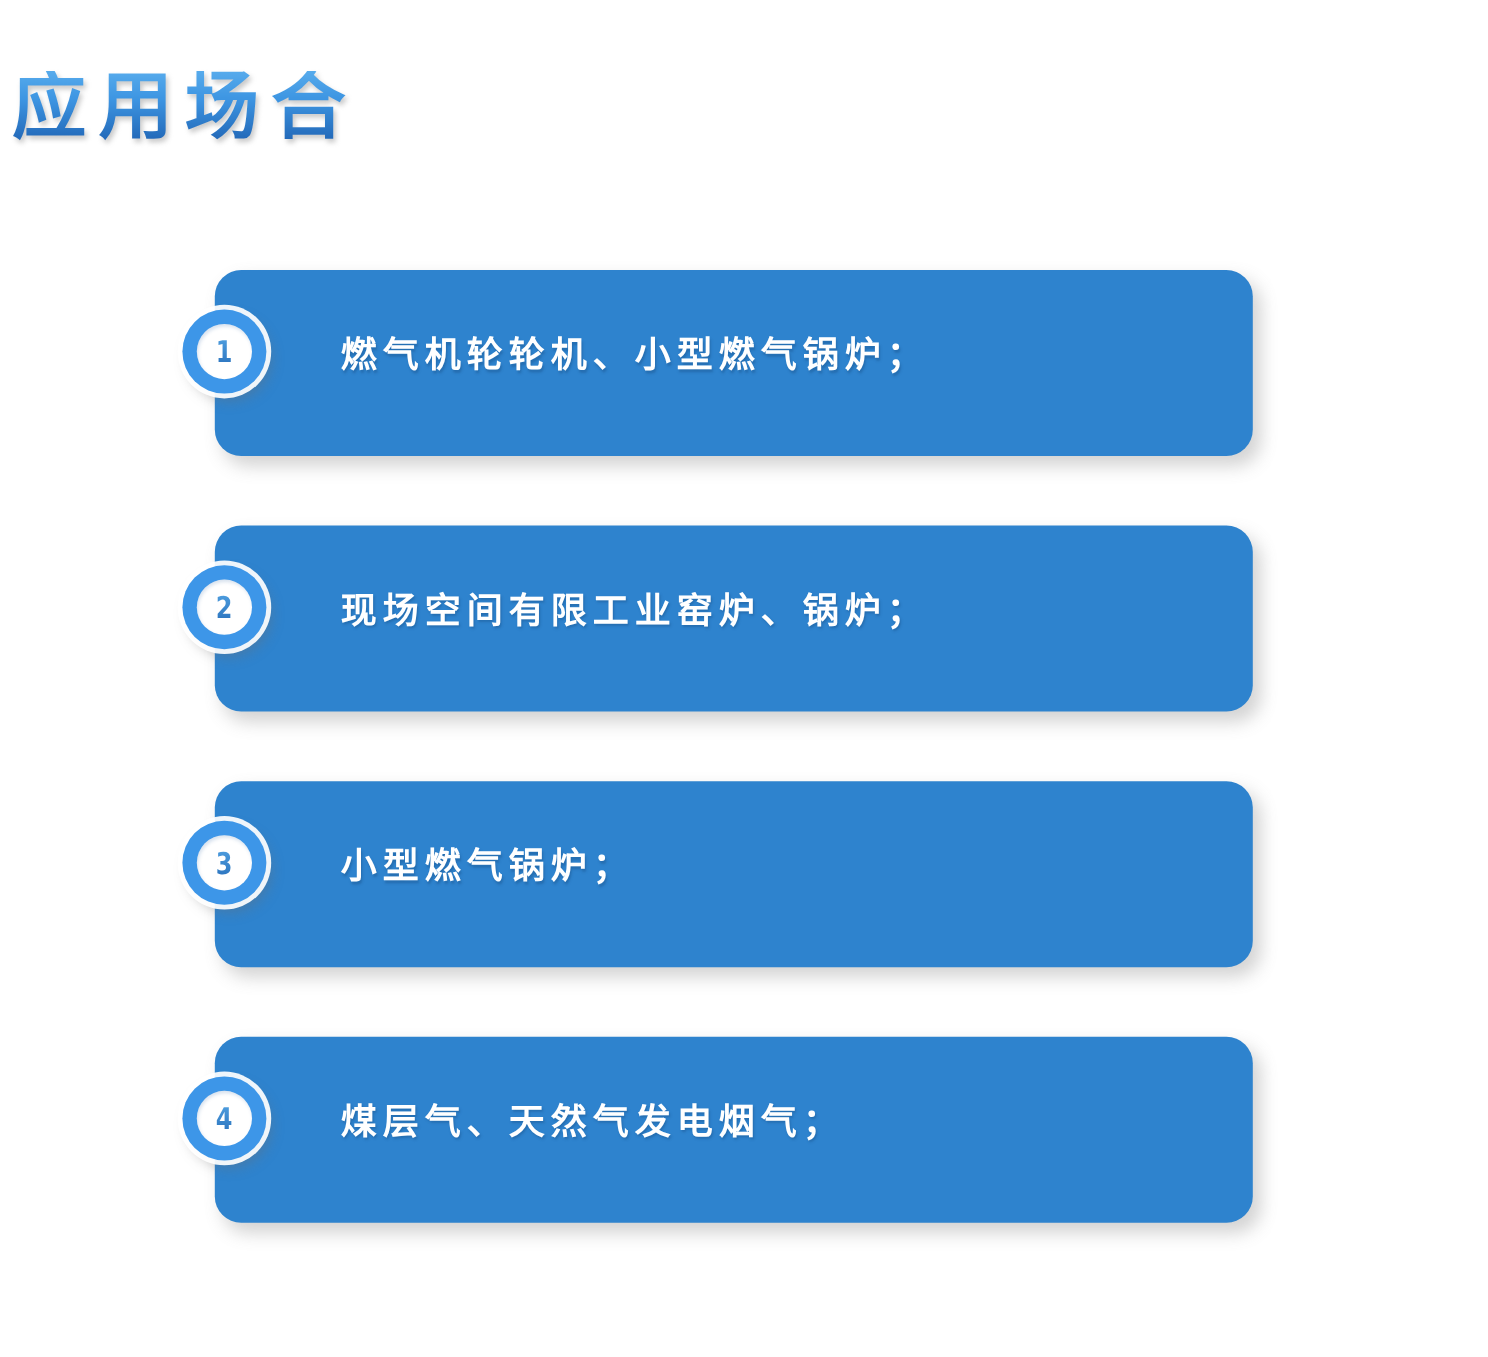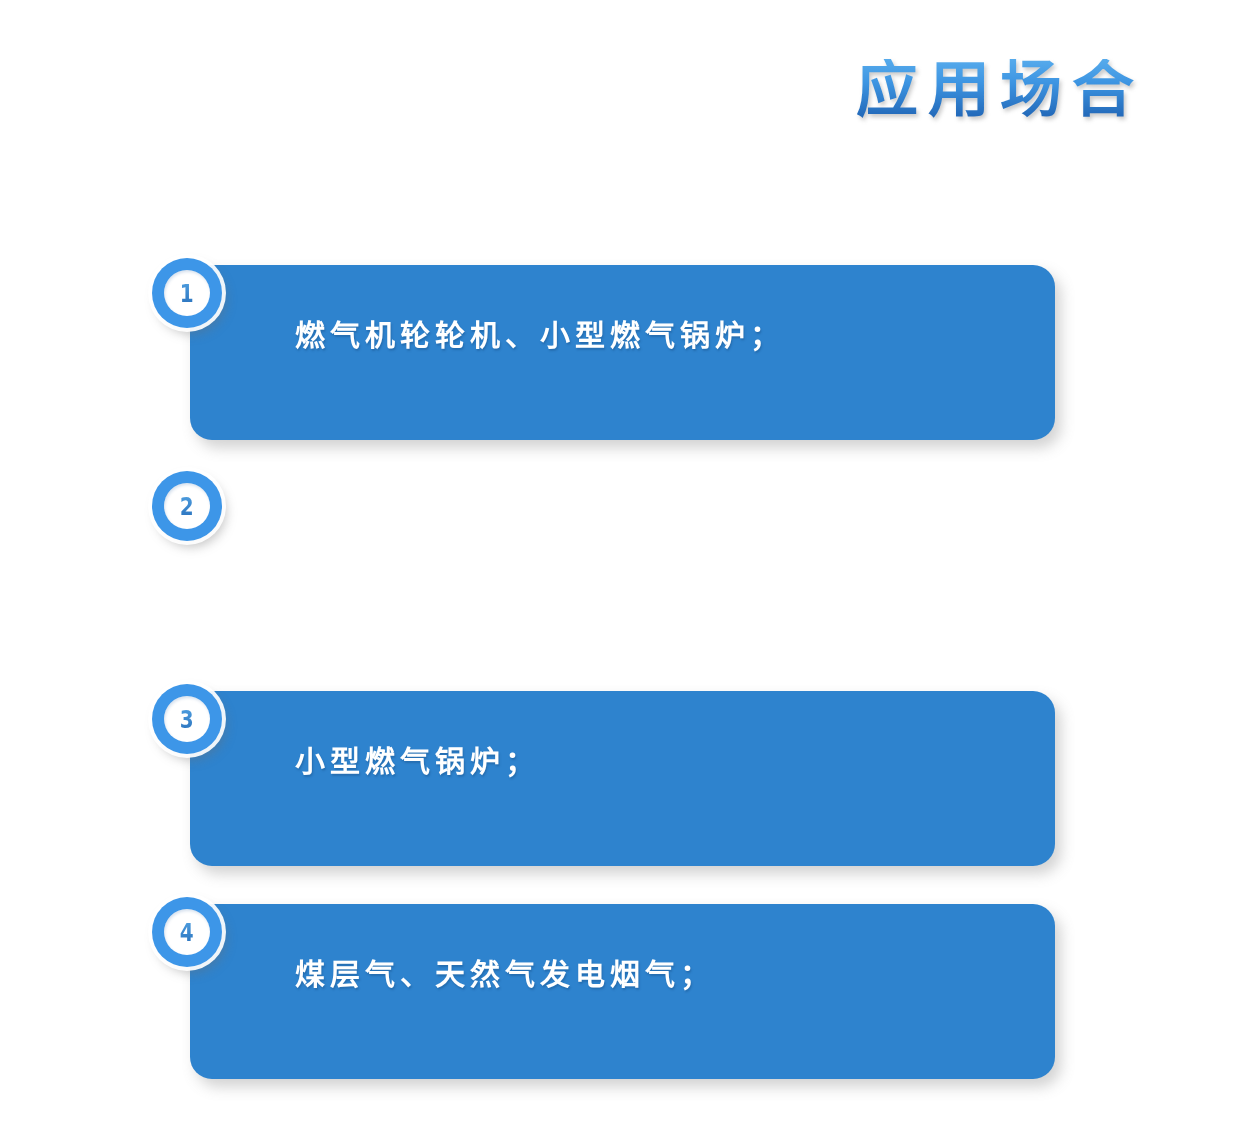--- a/index.html
+++ b/index.html
@@ -18,22 +18,21 @@
 
   
   .page-title-wrap {
     position: absolute;
     left: 0;
     top: 0;
     width: 1132px;
     height: 180px;
     display: flex;
     align-items: center;
-    justify-content: flex-end;
-    padding-left: 12px;
+    justify-content: flex-start;
   }
   .page-title {
     font-size: 62px;
     font-weight: bold;
     letter-spacing: 10px;
     text-indent: 10px;
     line-height: 1;
     background-image: linear-gradient(180deg, #57abec 0%, #3d95e2 38%, #2a75c4 78%, #1f63b4 100%);
     -webkit-background-clip: text;
     background-clip: text;
@@ -58,29 +57,28 @@
     width: 910px;
     height: 150px;
   }
   .card-row.r1 { top: 218px; }
   .card-row.r2 { top: 431px; }
   .card-row.r3 { top: 644px; }
   .card-row.r4 { top: 857px; }
 
   .card-body {
     position: absolute;
-    left: 40px;
+    left: 29px;
     top: 7px;
     width: 865px;
-    height: 175px;
+    height: 155px;
     background: #2e83ce;
     border-radius: 22px;
     box-shadow: 6px 8px 14px rgba(110,110,110,0.30);
     box-sizing: border-box;
-    margin-top: 40px;
   }
 
   .card-text {
     position: absolute;
     left: 105px;
     top: 0;
     right: 24px;
     height: 135px;
     display: flex;
     align-items: center;
@@ -149,20 +147,23 @@
       <div class="card-text">燃气机轮轮机、小型燃气锅炉；</div>
     </div>
     <div class="card-badge">
       <div class="badge-inner">
         <span class="badge-num">1</span>
       </div>
     </div>
   </div>
 
   <div class="card-row r2">
+    <div class="card-body">
+      <div class="card-text">现场空间有限工业窑炉、锅炉；</div>
+    </div>
     <div class="card-badge">
       <div class="badge-inner">
         <span class="badge-num">2</span>
       </div>
     </div>
   </div>
 
   <div class="card-row r3">
     <div class="card-body">
       <div class="card-text">小型燃气锅炉；</div>

